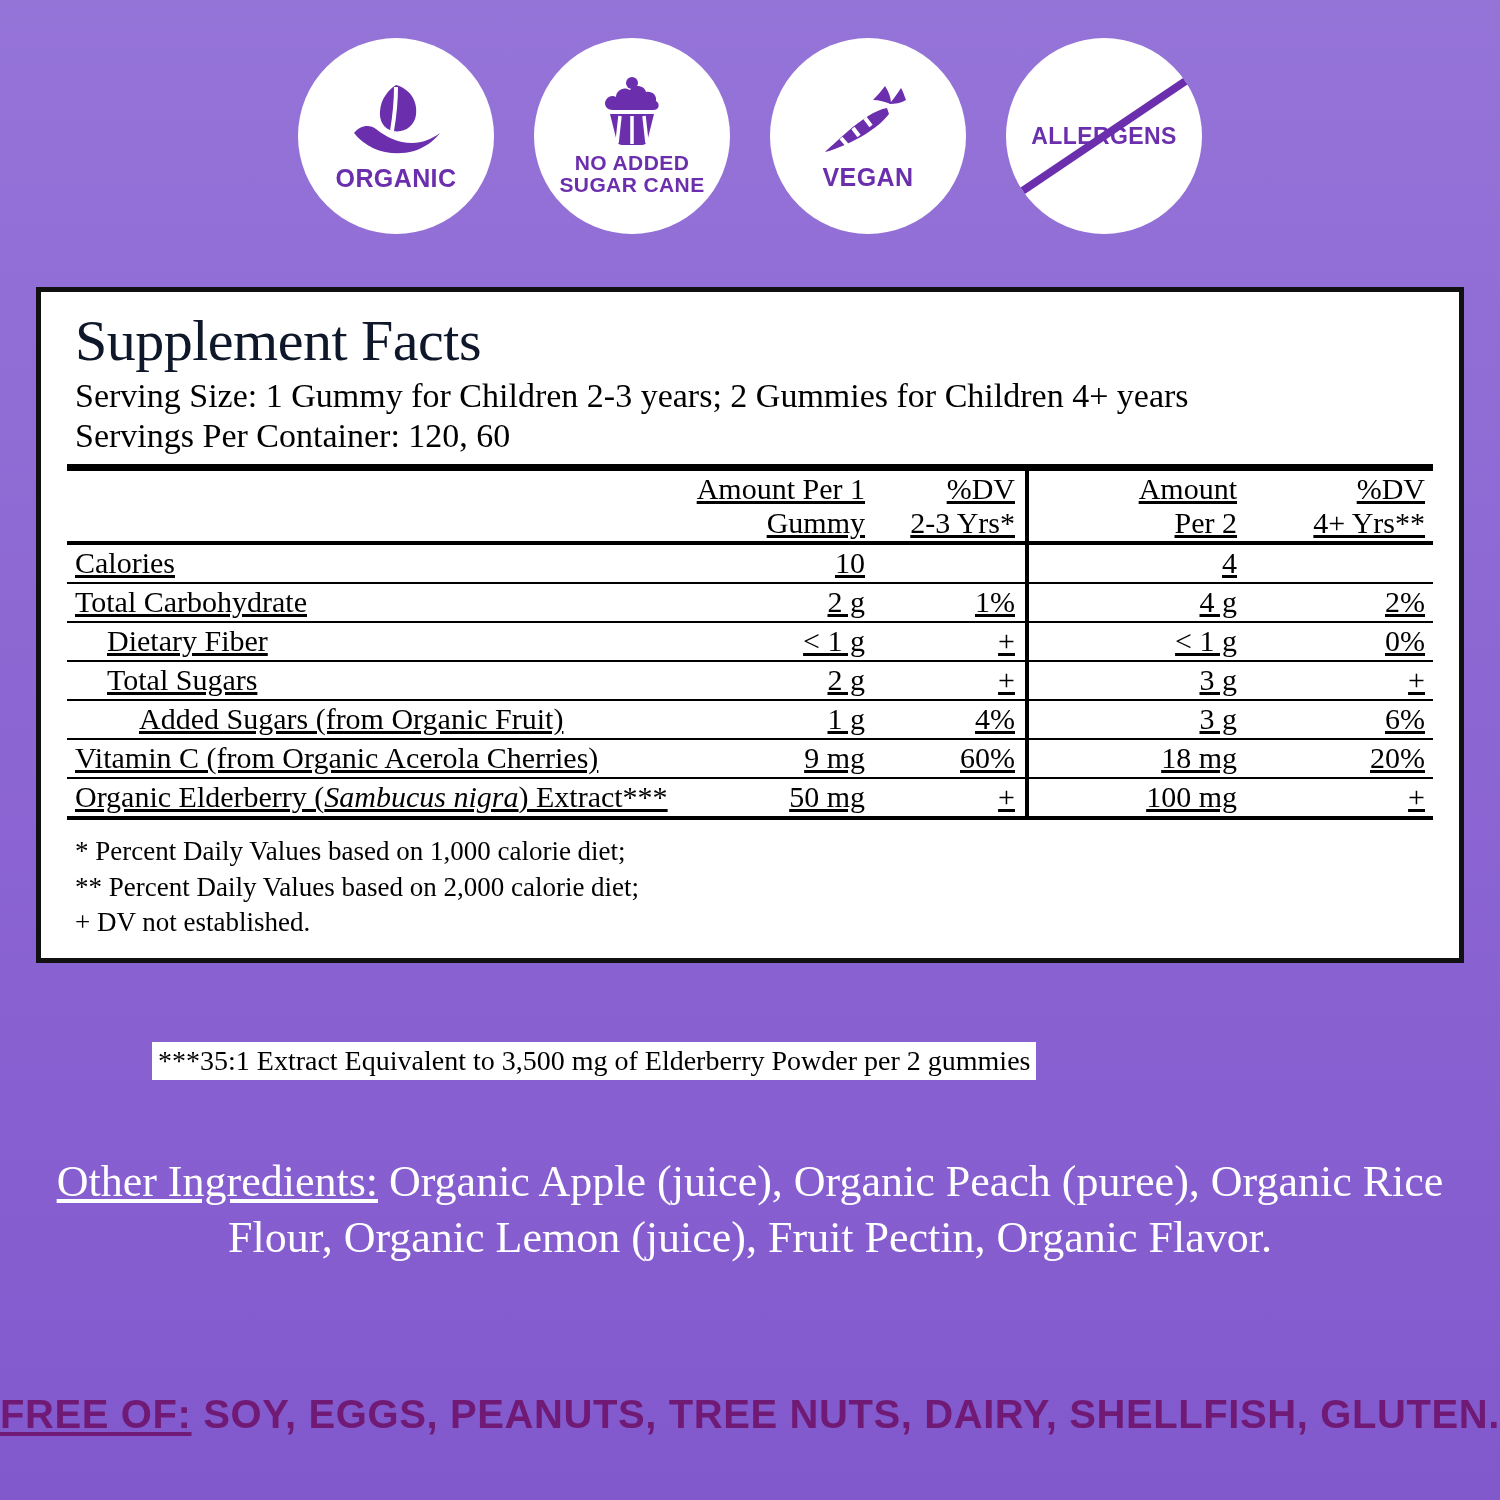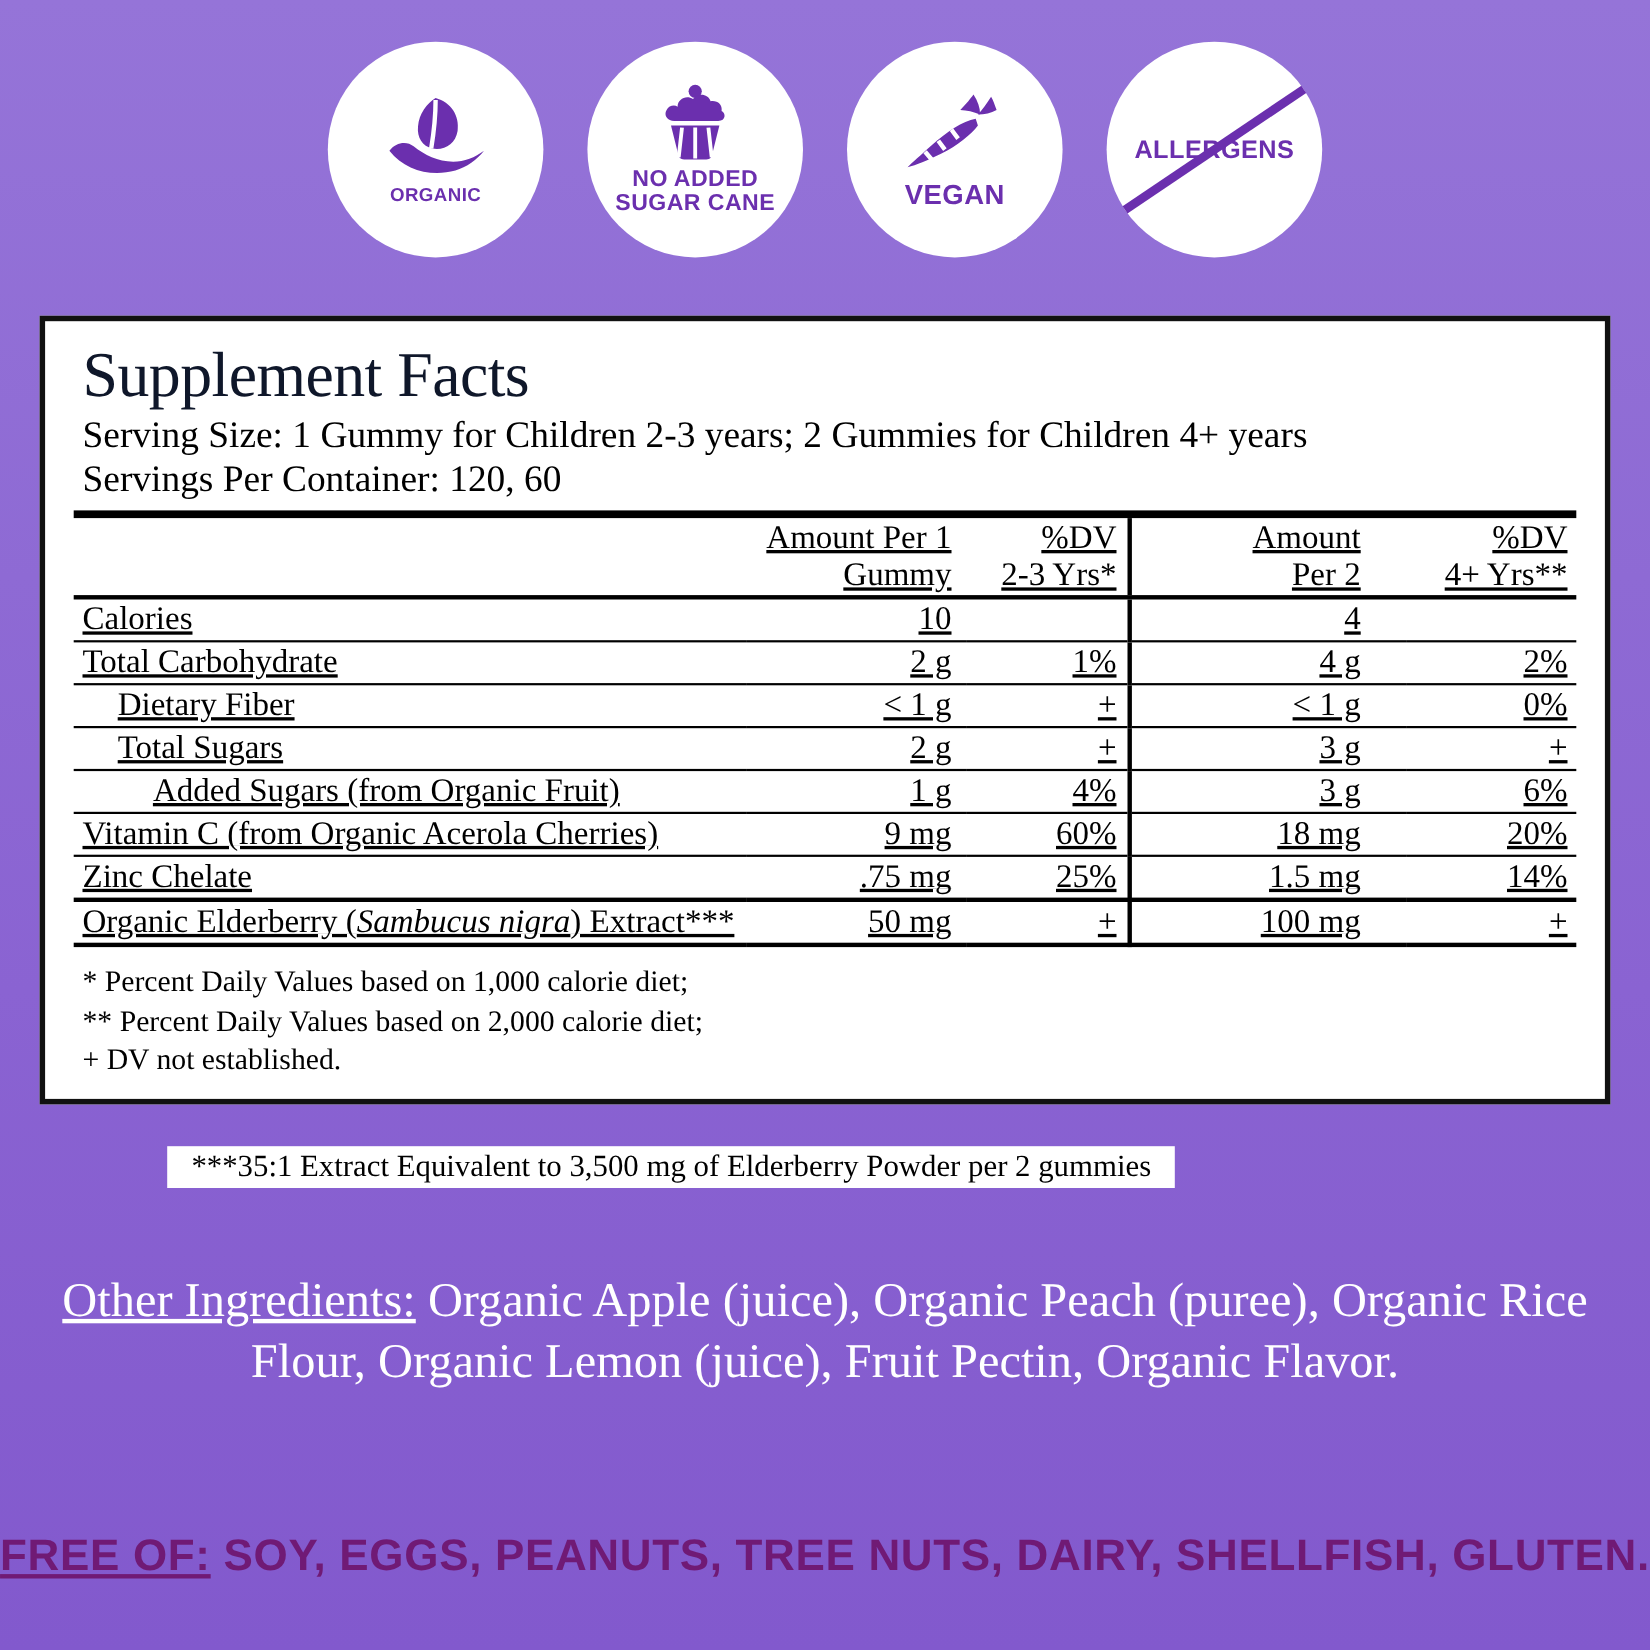--- a/index.html
+++ b/index.html
@@ -34,21 +34,21 @@
     flex-shrink: 0;
   }
   .badge-icon { display: flex; align-items: center; justify-content: center; }
   .badge-label {
     color: #6b2fae;
     font-weight: bold;
     text-align: center;
     line-height: 1.06;
     letter-spacing: 0.4px;
   }
-  .badge.organic .badge-label { font-size: 17px; margin-top: 6px; }
+  .badge.organic .badge-label { font-size: 25px; margin-top: 6px; }
   .badge.nosugar .badge-label { font-size: 21px; margin-top: 6px; }
   .badge.vegan .badge-label { font-size: 25px; margin-top: 8px; }
   .badge.allergens .badge-label { font-size: 23px; margin-top: 0px; }
   .badge.allergens { justify-content: center; }
   .slash {
     position: absolute;
     width: 196px; height: 8px;
     background: #6b2fae;
     top: 94px; left: 0;
     transform: rotate(-34deg);
@@ -119,21 +119,21 @@
     margin: 14px 0 2px 8px;
   }
 
   .extract-note {
     position: absolute;
     left: 152px; top: 1042px;
     background: #ffffff;
     color: #000;
     font-family: "Liberation Serif", serif;
     font-size: 28px;
-    padding: 3px 22px;
+    padding: 3px 6px;
     white-space: nowrap;
   }
 
   
   .other {
     position: absolute;
     left: 0; right: 0; top: 1122px;
     text-align: center;
     color: #ffffff;
     font-family: "Liberation Serif", serif;
@@ -278,27 +278,20 @@
       <td class="c-dv2">6%</td>
     </tr>
     <tr class="row-line">
       <td class="c-name">Vitamin C (from Organic Acerola Cherries)</td>
       <td class="c-amt1">9 mg</td>
       <td class="c-dv1">60%</td>
       <td class="c-amt2">18 mg</td>
       <td class="c-dv2">20%</td>
     </tr>
     <tr class="row-thickline">
-      <td class="c-name">Zinc Chelate</td>
-      <td class="c-amt1">.75 mg</td>
-      <td class="c-dv1">25%</td>
-      <td class="c-amt2">1.5 mg</td>
-      <td class="c-dv2">14%</td>
-    </tr>
-    <tr class="row-thickline">
       <td class="c-name"><span>Organic Elderberry (</span><span class="italic">Sambucus nigra</span><span>) Extract***</span></td>
       <td class="c-amt1">50 mg</td>
       <td class="c-dv1">+</td>
       <td class="c-amt2">100 mg</td>
       <td class="c-dv2">+</td>
     </tr>
   </tbody>
     </table>
 
   <div class="footnotes">

